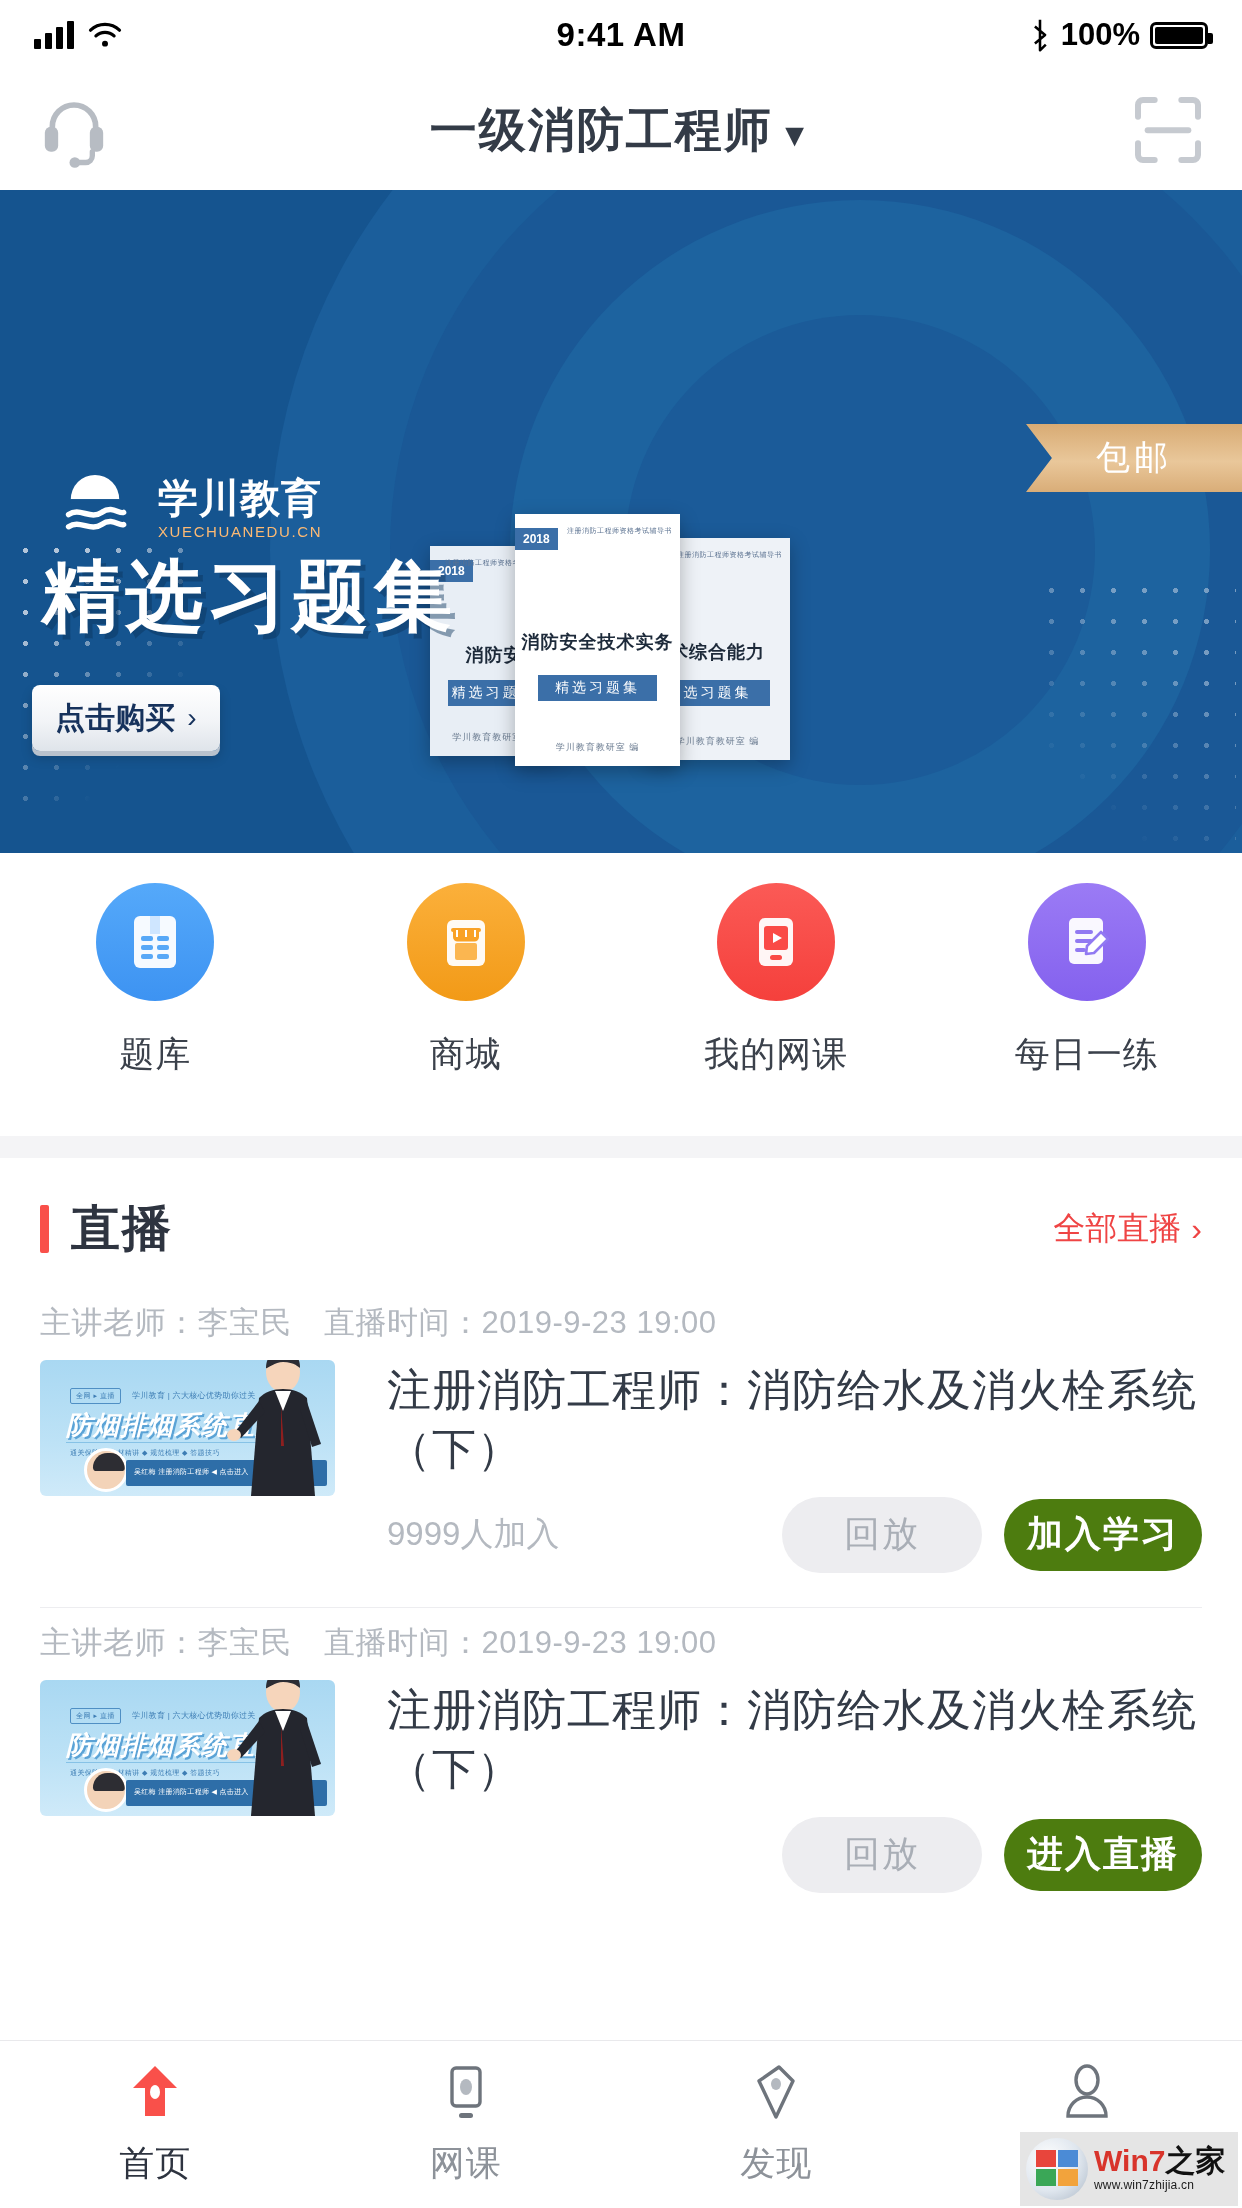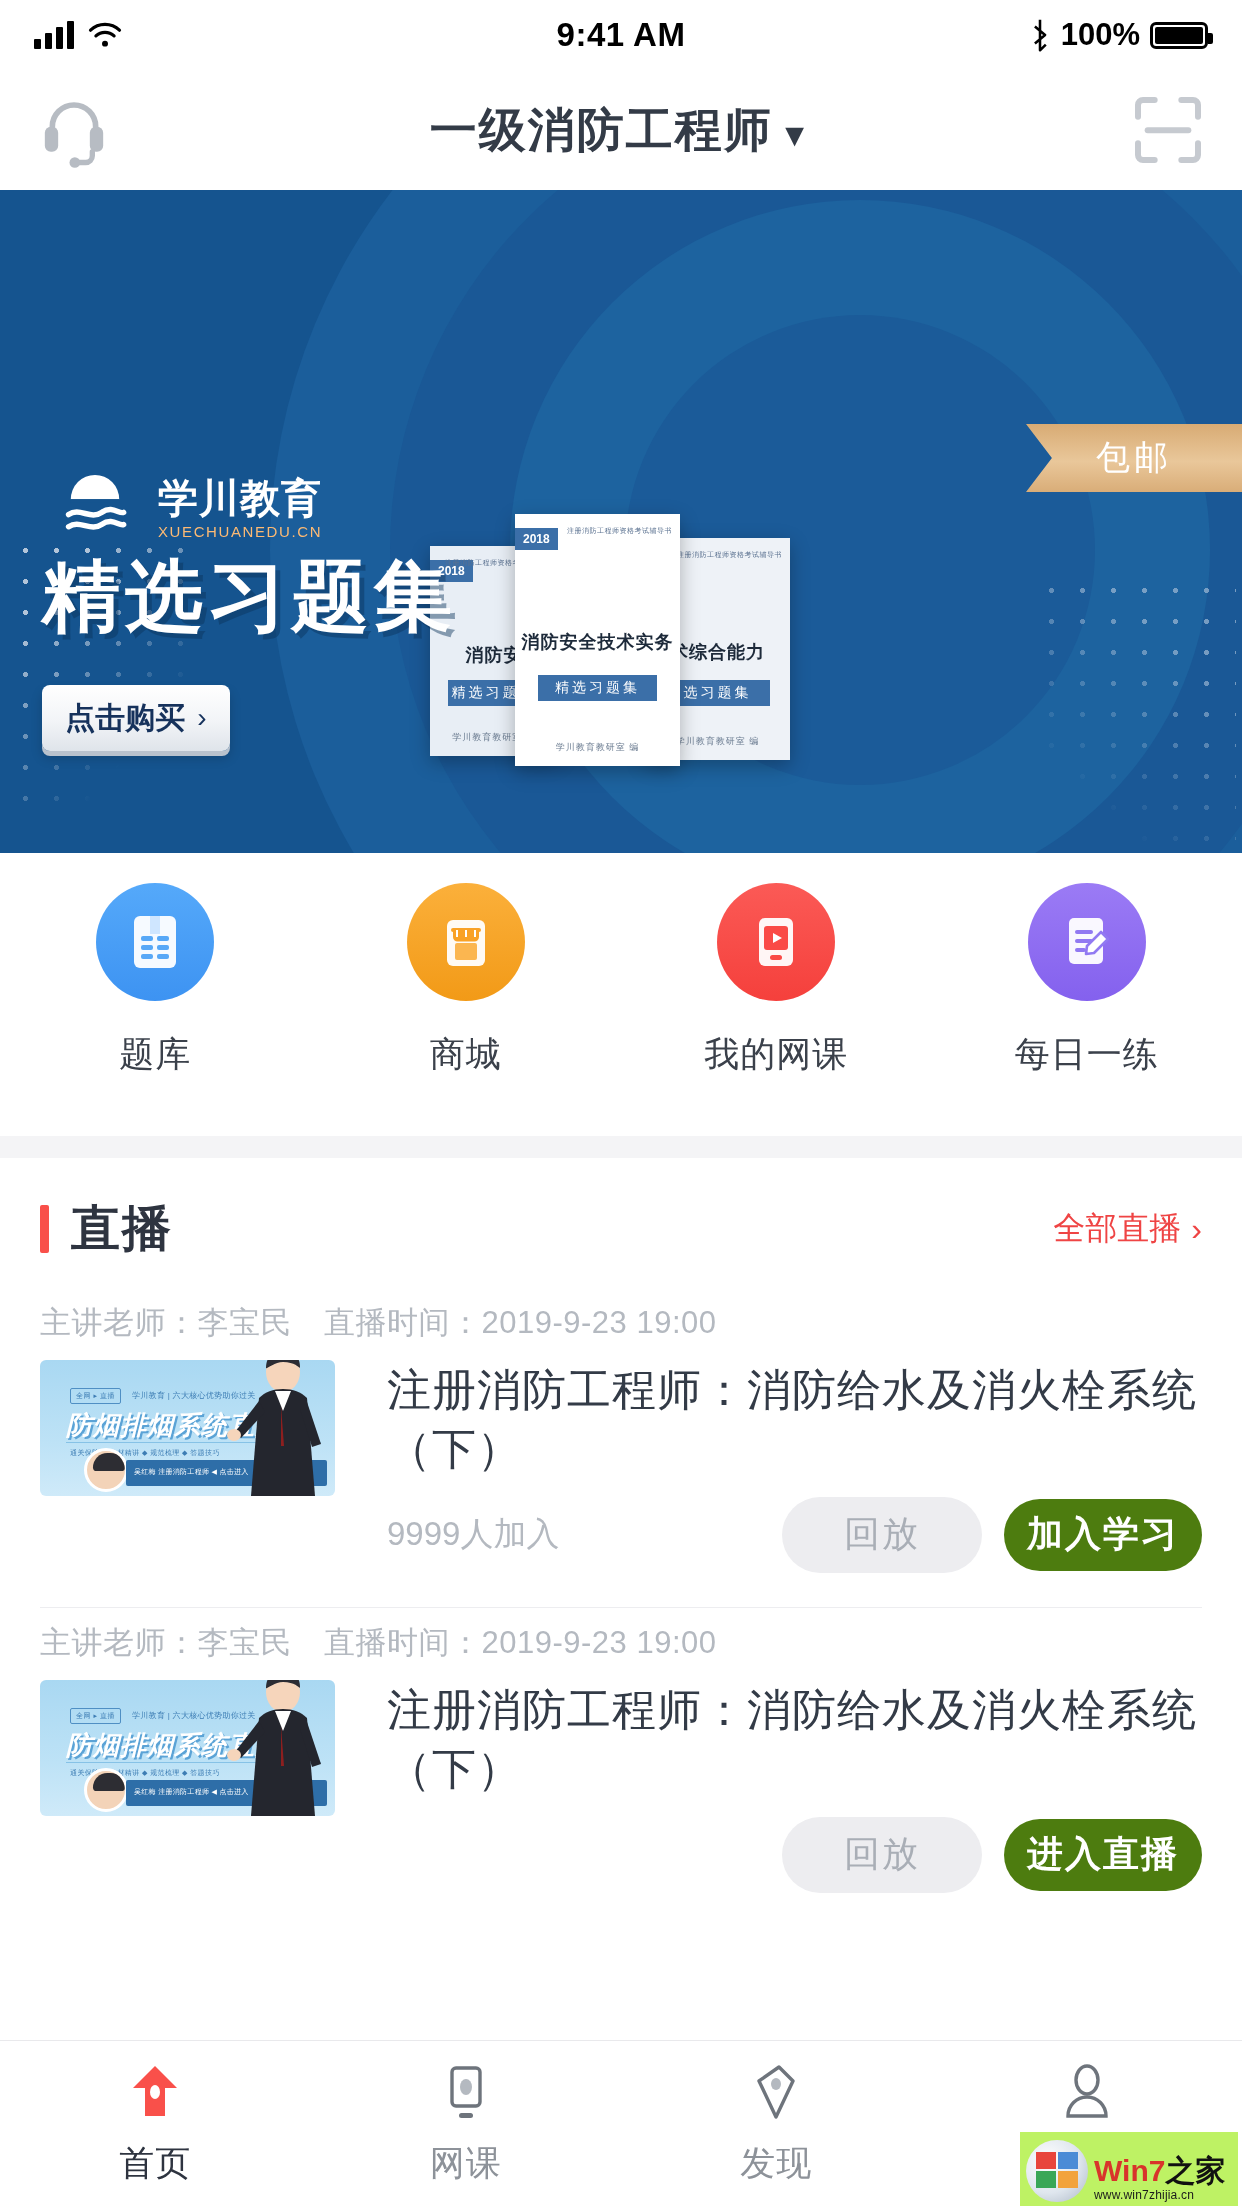--- a/index.html
+++ b/index.html
@@ -89,21 +89,21 @@
   .brand-text{line-height:1;}
   .brand-cn{font-size:40px;font-weight:bold;color:#fff;letter-spacing:1px;}
   .brand-en{font-size:15px;color:#fdba74;letter-spacing:1.6px;margin-top:6px;}
 
   .headline{
     position:absolute;left:42px;top:355px;
     font-size:78px;font-weight:bold;color:#fff;letter-spacing:5px;
     text-shadow:5px 5px 0 rgba(10,50,90,.45);
   }
   .buybtn{
-    position:absolute;left:42px;top:495px;
+    position:absolute;left:32px;top:495px;
     width:188px;height:66px;border-radius:8px;
     background:linear-gradient(180deg,#ffffff 0%,#f2f4f7 55%,#dfe4ea 100%);
     box-shadow:0 5px 0 #b9c2cd, 0 7px 12px rgba(0,0,0,.18);
     display:flex;align-items:center;justify-content:center;gap:12px;
     font-size:30px;font-weight:bold;color:#16325c;
   }
   .buybtn .arr{font-size:28px;font-weight:normal;}
 
   
   .books{position:absolute;left:430px;top:300px;width:360px;height:280px;}
@@ -239,21 +239,21 @@
   }
   .tab{
     flex:1;display:flex;flex-direction:column;align-items:center;justify-content:center;gap:16px;
   }
   .tab-label{font-size:35px;color:#8d9299;letter-spacing:1px;}
   .tab.active .tab-label{color:#2e3440;}
   .tab-ico{width:62px;height:62px;position:relative;}
 
   .watermark{
     position:absolute;right:4px;bottom:2px;width:218px;height:74px;
-    background:#bef264;display:flex;align-items:flex-end;gap:6px;padding:4px 6px;
+    background:#e5e5e5;display:flex;align-items:center;gap:6px;padding:4px 6px;
   }
   .wm-logo{
     width:62px;height:62px;border-radius:50%;
     background:radial-gradient(circle at 35% 35%,#ffffff 0%,#dfe6ee 55%,#aab6c4 100%);
     position:relative;overflow:hidden;flex:0 0 62px;
   }
   .wm-q{position:absolute;width:20px;height:17px;}
   .wm-q.a{left:10px;top:12px;background:#e8453c;}
   .wm-q.b{left:32px;top:12px;background:#4b8bd6;}
   .wm-q.c{left:10px;top:31px;background:#3aa757;}

